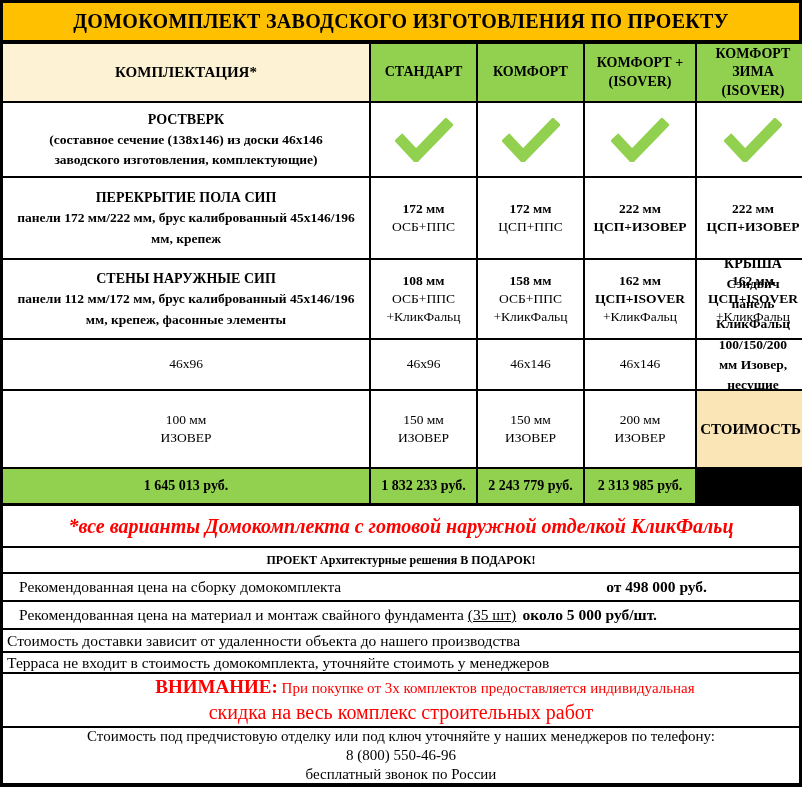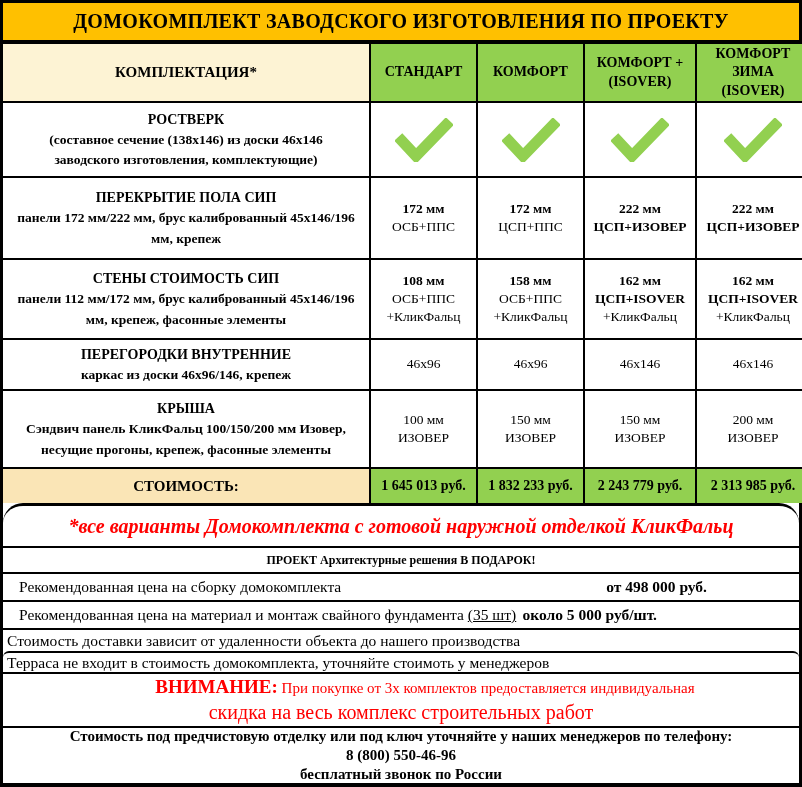--- a/index.html
+++ b/index.html
@@ -21,37 +21,37 @@
   .colhead{background:#92D050;font-weight:bold;font-size:14px;line-height:1.3;}
   .rowlabel{font-weight:bold;font-size:14px;padding:12px 14px;line-height:1.5;}
   .rowlabel .sub{font-size:13.5px;}
   .b{font-weight:bold;}
   .price-label{background:#FAE5B6;font-weight:bold;font-size:15px;}
   .price-cell{background:#92D050;font-weight:bold;font-size:14px;}
 
   
   .row{box-sizing:border-box;border-top:2px solid #000;}
   .footnote{border-top:3px solid #000;height:43px;display:flex;align-items:center;justify-content:center;
-    color:#FF0000;font-weight:bold;font-style:italic;font-size:20px;border-radius:20px;}
+    color:#FF0000;font-weight:bold;font-style:italic;font-size:20px;}
   .gift{height:26px;display:flex;align-items:center;justify-content:center;font-weight:bold;font-size:12px;}
   .fee{height:28px;display:flex;align-items:center;font-size:15.5px;}
   .fee .txt{padding-left:16px;}
   .fee .price{margin-left:auto;font-weight:bold;white-space:nowrap;}
   .fee.assembly .price{margin-right:92px;}
   .fee.foundation .price{margin-right:142px;}
   .u{text-decoration:underline;}
   .plain{height:23px;display:flex;align-items:center;font-size:15.5px;padding-left:4px;}
-  .plain.terrace{height:21px;border-radius:6px;}
+  .plain.terrace{height:21px;}
   .attention{height:54px;display:flex;flex-direction:column;align-items:center;justify-content:center;
     color:#FF0000;text-align:center;}
   .attention .l1{font-size:15px;margin-left:48px;}
   .attention .l1 .lbl{font-weight:bold;font-size:19px;}
   .attention .l2{font-size:20px;margin-top:3px;}
   .contact{height:57px;display:flex;flex-direction:column;align-items:center;justify-content:center;
-    font-weight:bold;font-size:15px;line-height:1.25;text-align:center;}
+    font-weight:normal;font-size:15px;line-height:1.25;text-align:center;}
 
   .check-icon svg{display:block;}
 </style>
 </head>
 <body>
 
 <div class="page">
 
   <div class="title-bar">ДОМОКОМПЛЕКТ ЗАВОДСКОГО ИЗГОТОВЛЕНИЯ ПО ПРОЕКТУ</div>
   <div class="thick-divider"></div>
@@ -124,21 +124,21 @@
     <div class="cell">
       <span class="b">222 мм</span>
       <span class="b">ЦСП+ИЗОВЕР</span>
     </div>
     <div class="cell">
       <span class="b">222 мм</span>
       <span class="b">ЦСП+ИЗОВЕР</span>
     </div>
 
     <div class="cell rowlabel">
-      <span>СТЕНЫ СТОИМОСТЬ СИП</span>
+      <span>СТЕНЫ НАРУЖНЫЕ СИП</span>
       <span class="sub">панели 112 мм/172 мм, брус калиброванный 45х146/196 мм, крепеж, фасонные элементы</span>
     </div>
     <div class="cell">
       <span class="b">108 мм</span>
       <span>ОСБ+ППС</span>
       <span>+КликФальц</span>
     </div>
     <div class="cell">
       <span class="b">158 мм</span>
       <span>ОСБ+ППС</span>
@@ -148,24 +148,20 @@
       <span class="b">162 мм</span>
       <span class="b">ЦСП+ISOVER</span>
       <span>+КликФальц</span>
     </div>
     <div class="cell">
       <span class="b">162 мм</span>
       <span class="b">ЦСП+ISOVER</span>
       <span>+КликФальц</span>
     </div>
 
-    <div class="cell rowlabel">
-      <span>ПЕРЕГОРОДКИ ВНУТРЕННИЕ</span>
-      <span class="sub">каркас из доски 46х96/146, крепеж</span>
-    </div>
     <div class="cell">
       <span>46х96</span>
     </div>
     <div class="cell">
       <span>46х96</span>
     </div>
     <div class="cell">
       <span>46х146</span>
     </div>
     <div class="cell">

